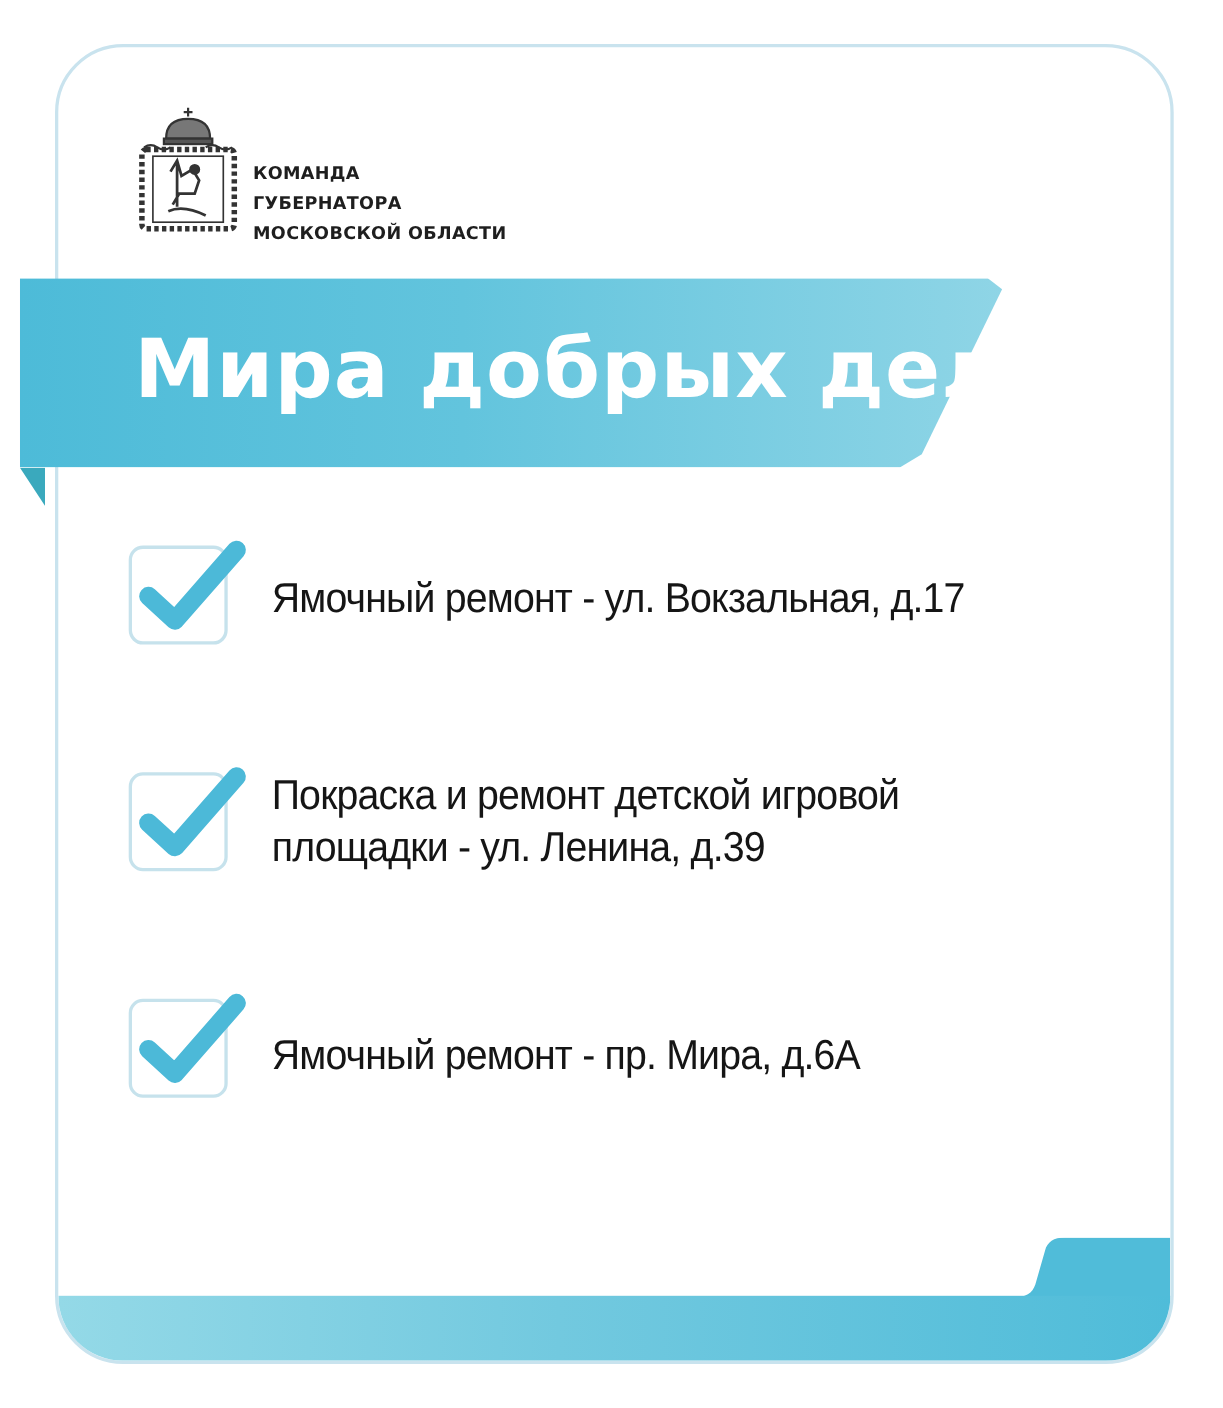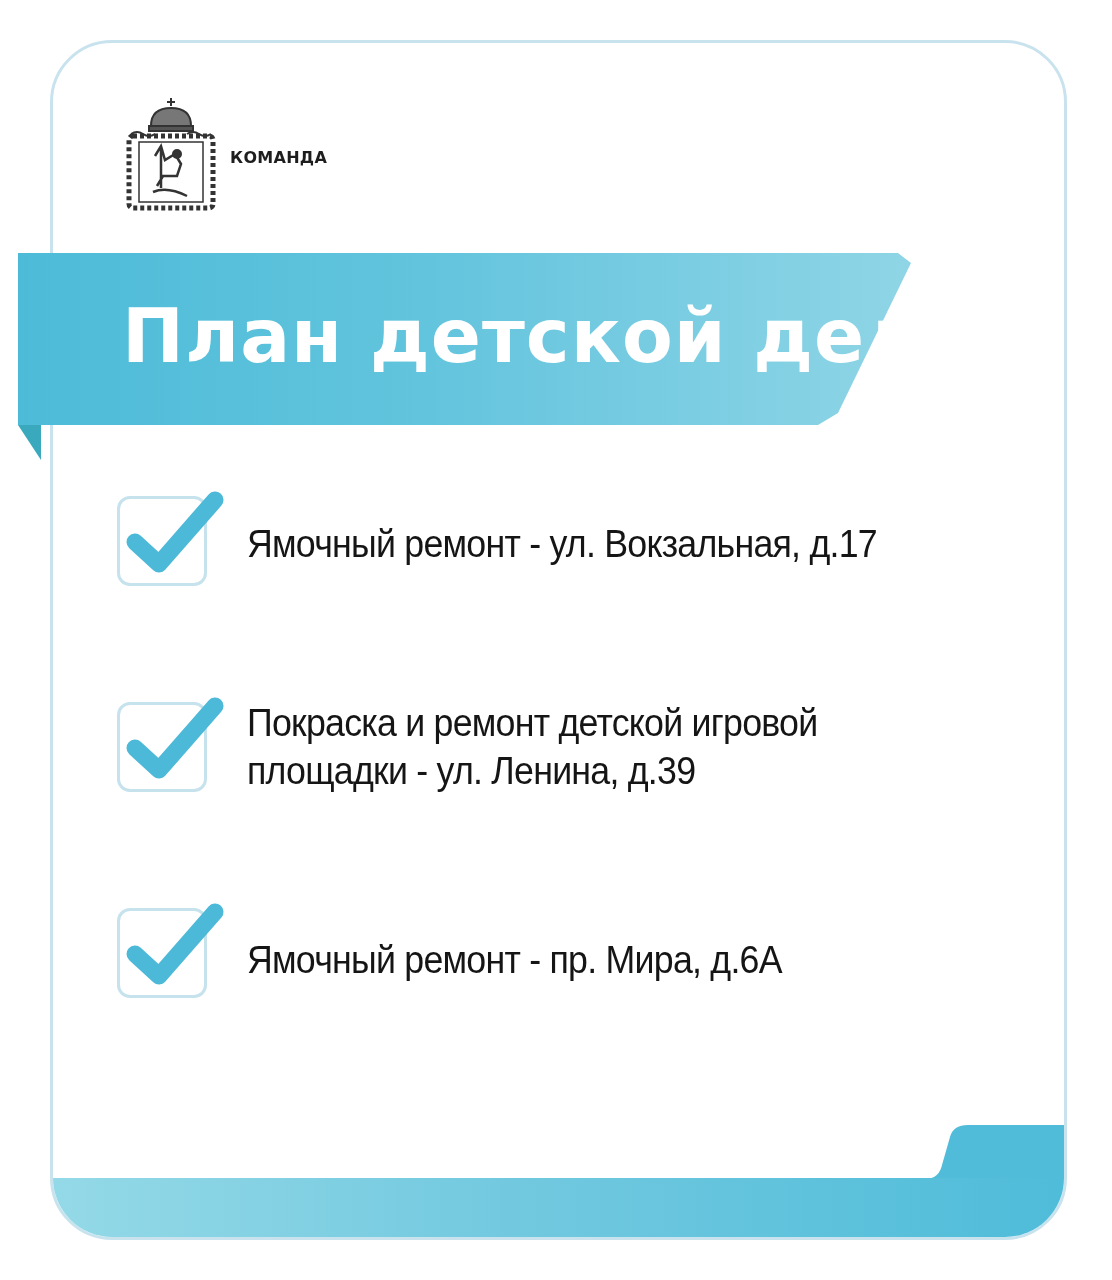--- a/index.html
+++ b/index.html
@@ -68,25 +68,27 @@
     <path d="M6 38 q6 -4 12 0 q6 4 12 0 M62 38 q6 -4 12 0 q6 4 12 0"></path>
     <rect x="4" y="40" width="84" height="72" rx="4" stroke-width="5" stroke-dasharray="4 3"></rect>
     <rect x="14" y="46" width="64" height="60" fill="#fff" stroke-width="1.5"></rect>
     <path d="M30 60 l6 -10 l4 14 l10 -6 l6 10 l-4 12 l-14 0 l-6 10 M36 52 v40 M28 96 q14 -6 34 4" stroke-width="2.5"></path>
     <circle cx="52" cy="58" r="4" fill="#333"></circle>
   </g>
 </svg>
 
 <div class="logo-text">
   <div>КОМАНДА</div>
+  <div>ГУБЕРНАТОРА</div>
+  <div>МОСКОВСКОЙ ОБЛАСТИ</div>
 </div>
 
 <div class="ribbon"></div>
 <div class="ribbon-fold"></div>
-<div class="title">План детской дел</div>
+<div class="title">Мира добрых дел</div>
 
 <div class="item" style="top:496px;">
   <div class="checkbox" style="top:0;"></div>
   <svg class="check" viewBox="0 0 115 115">
     <path d="M22 58 L46 80 L102 16" fill="none" stroke="#4cb9d8" stroke-width="17" stroke-linecap="round" stroke-linejoin="round"></path>
   </svg>
   <div class="item-text" style="top:24px;">Ямочный ремонт - ул. Вокзальная, д.17</div>
 </div>
 
 <div class="item" style="top:702px;">

